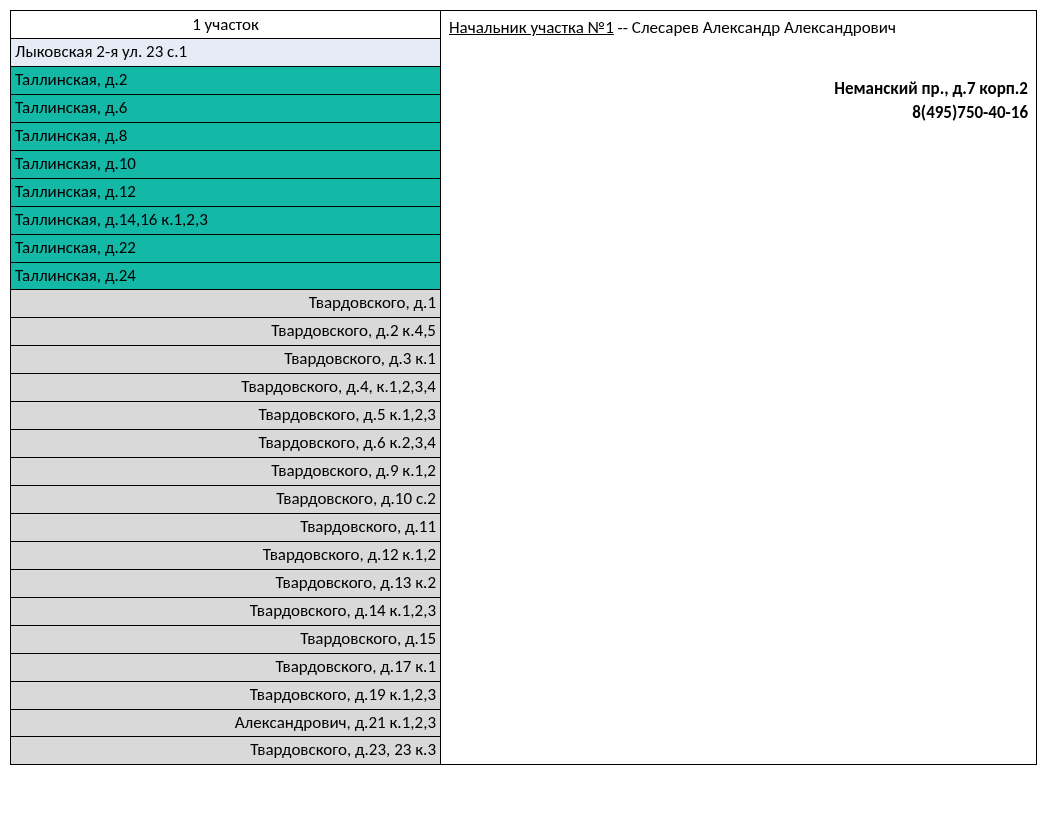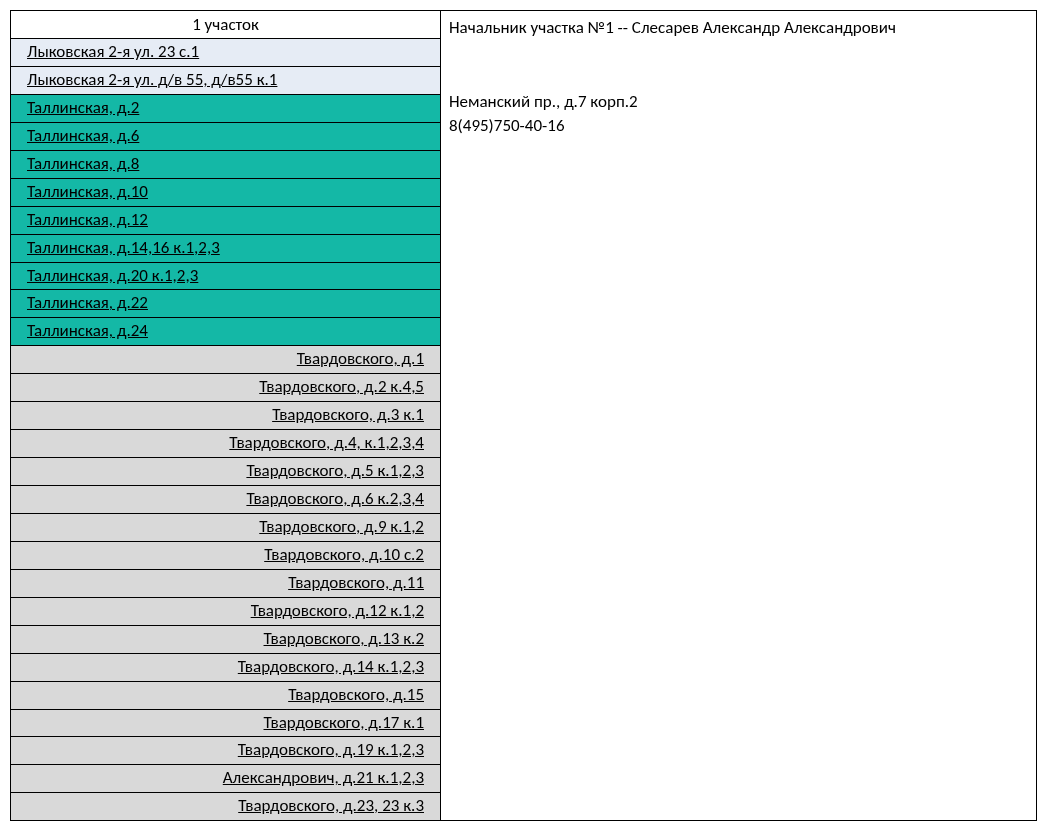--- a/index.html
+++ b/index.html
@@ -27,69 +27,68 @@
     }
     .header-cell {
       font-weight: normal;
       text-align: center;
       padding: 3px 6px;
       font-size: 17px;
       background: #ffffff;
       border-bottom: 1px solid #000;
     }
     .data-cell {
-      padding: 2px 16px;
+      padding: 2px 4px;
       font-size: 17px;
       border-bottom: 1px solid #000;
       line-height: 1.35;
-      text-decoration: underline;
     }
     .data-cell:last-child {
       border-bottom: none;
     }
     .bg-lightblue {
       background: #e6ecf5;
     }
     .bg-green {
       background: #14b8a6;
     }
     .bg-gray {
       background: #d9d9d9;
       text-align: right;
     }
     .right-header {
       font-size: 17px;
       padding: 2px 0;
     }
     .right-header .underlined {
+      text-decoration: underline;
       text-align: center;
     }
     .right-info {
-      text-align: left;
+      text-align: right;
       font-size: 17px;
-      margin-top: 50px;
+      margin-top: 37px;
       line-height: 1.4;
+      font-weight: bold;
     }
   </style>
 </head>
 <body>
 
 <div class="container">
   <div class="left-column">
     <div class="header-cell">1 участок</div>
     <div id="rows-container">
         <div class="data-cell bg-lightblue">Лыковская 2-я ул. 23 с.1</div>
-        <div class="data-cell bg-lightblue">Лыковская 2-я ул. д/в 55, д/в55 к.1</div>
         <div class="data-cell bg-green">Таллинская, д.2</div>
         <div class="data-cell bg-green">Таллинская, д.6</div>
         <div class="data-cell bg-green">Таллинская, д.8</div>
         <div class="data-cell bg-green">Таллинская, д.10</div>
         <div class="data-cell bg-green">Таллинская, д.12</div>
         <div class="data-cell bg-green">Таллинская, д.14,16 к.1,2,3</div>
-        <div class="data-cell bg-green">Таллинская, д.20 к.1,2,3</div>
         <div class="data-cell bg-green">Таллинская, д.22</div>
         <div class="data-cell bg-green">Таллинская, д.24</div>
         <div class="data-cell bg-gray">Твардовского, д.1</div>
         <div class="data-cell bg-gray">Твардовского, д.2 к.4,5</div>
         <div class="data-cell bg-gray">Твардовского, д.3 к.1</div>
         <div class="data-cell bg-gray">Твардовского, д.4, к.1,2,3,4</div>
         <div class="data-cell bg-gray">Твардовского, д.5 к.1,2,3</div>
         <div class="data-cell bg-gray">Твардовского, д.6 к.2,3,4</div>
         <div class="data-cell bg-gray">Твардовского, д.9 к.1,2</div>
         <div class="data-cell bg-gray">Твардовского, д.10 с.2</div>

